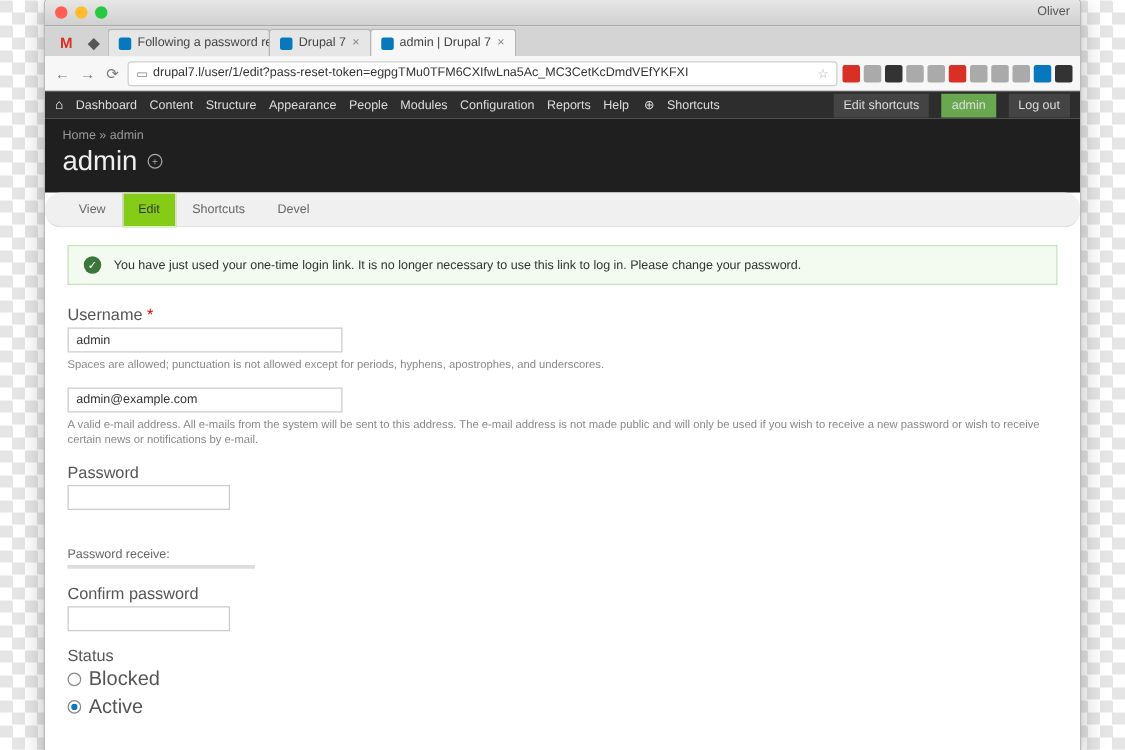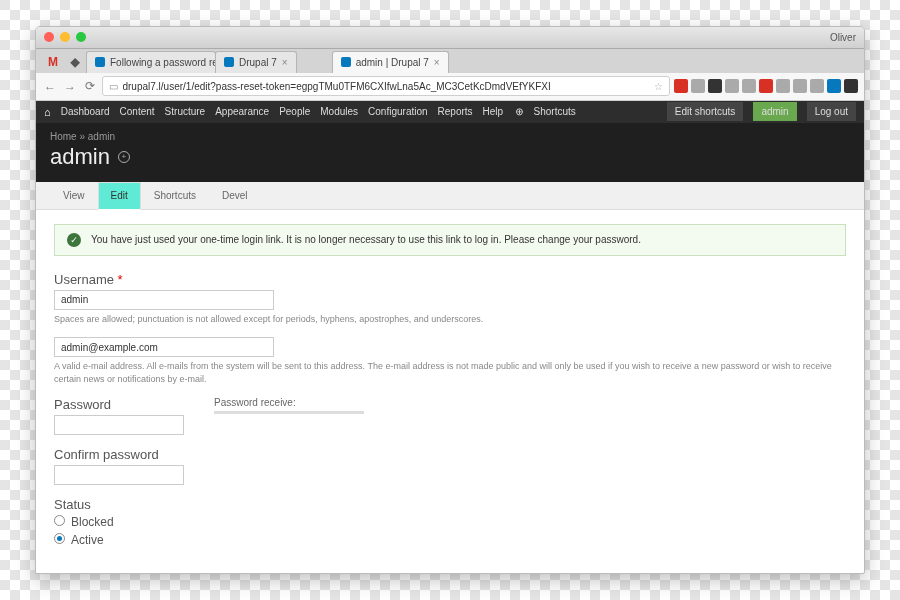--- a/index.html
+++ b/index.html
@@ -58,21 +58,21 @@
   align-items: center;
   padding: 0 8px;
   font-size: 10px;
   color: #444;
   gap: 5px;
   margin-right: -1px;
   max-width: 130px;
   overflow: hidden;
   white-space: nowrap;
 }
-.browser-tab.active { background: #f7f7f7; margin-left: 36px; }
+.browser-tab.active { background: #f7f7f7; }
 .tab-icon { width: 10px; height: 10px; background: #0678be; border-radius: 2px; flex-shrink: 0; }
 .tab-close { margin-left: auto; color: #888; cursor: pointer; }
 .addr-row {
   height: 28px;
   background: #f7f7f7;
   border-bottom: 1px solid #ccc;
   display: flex;
   align-items: center;
   padding: 0 6px;
   gap: 4px;
@@ -121,30 +121,31 @@
 }
 .breadcrumb { font-size: 10px; color: #999; margin-bottom: 2px; }
 .page-title { font-size: 22px; font-weight: 300; display: flex; align-items: center; gap: 8px; }
 .title-icon { width: 12px; height: 12px; border: 1px solid #aaa; border-radius: 50%; display: inline-flex; align-items: center; justify-content: center; font-size: 8px; color: #aaa; }
 .local-tabs {
   background: #f0f0f0;
   border-bottom: 1px solid #ddd;
   display: flex;
   padding: 0 14px;
   gap: 0;
+  border-radius: 13px;
 }
 .local-tab {
   padding: 7px 12px;
   font-size: 10px;
   color: #666;
   cursor: pointer;
   border: 1px solid transparent;
 }
 .local-tab.active {
-  background: #5eead4;
+  background: #84cc16;
   border: 1px solid #ddd;
   border-bottom: 1px solid #fff;
   margin-bottom: -1px;
   color: #333;
 }
 .content { padding: 14px 18px; }
 .message {
   border: 1px solid #c9e1bd;
   background: #f3faef;
   padding: 8px 12px;
@@ -162,24 +163,24 @@
 .form-input {
   height: 20px;
   border: 1px solid #ccc;
   padding: 0 6px;
   font-size: 10px;
   color: #333;
   width: 220px;
 }
 .form-input.narrow { width: 130px; }
 .description { font-size: 9px; color: #888; margin-top: 3px; line-height: 1.4; }
-.pw-row { display: flex; gap: 30px; align-items: flex-start; }
+.pw-row { display: flex; gap: 30px; align-items: flex-start; flex-direction: column; }
 .pw-strength { font-size: 10px; color: #666; }
 .pw-bar { width: 150px; height: 3px; background: #ddd; margin-top: 3px; }
-.radio-row { display: flex; gap: 6px; font-size: 12px; color: #555; margin-bottom: 4px; }
+.radio-row { display: flex; align-items: center; gap: 6px; font-size: 16px; color: #555; margin-bottom: 4px; }
 .radio { width: 11px; height: 11px; border: 1px solid #888; border-radius: 50%; display: inline-flex; align-items: center; justify-content: center; }
 .radio.checked::after { content: ''; width: 5px; height: 5px; background: #0678be; border-radius: 50%; }
 </style>
 </head>
 <body>
 
 <div class="window">
   <div class="titlebar">
     <div class="traffic">
       <div class="dot r"></div>

